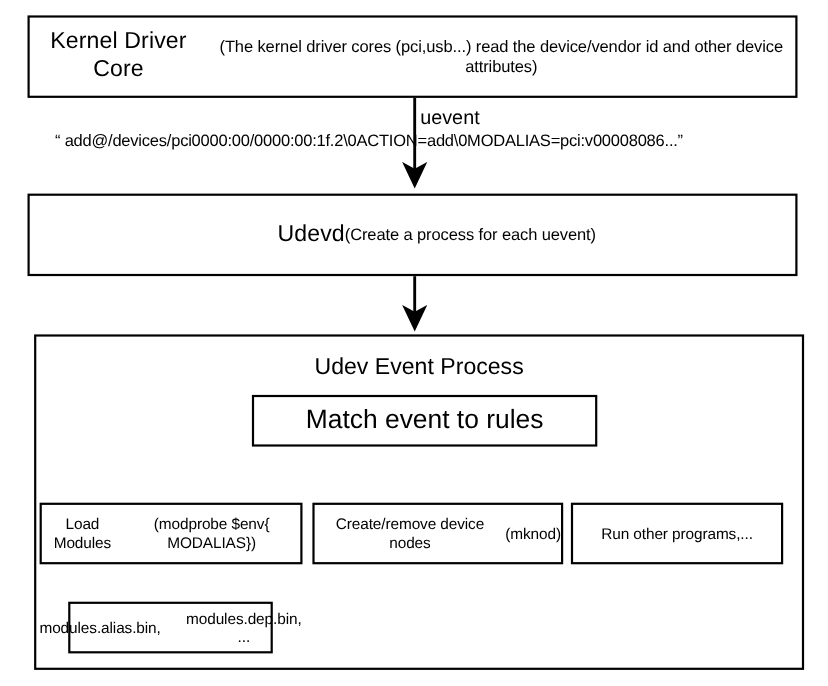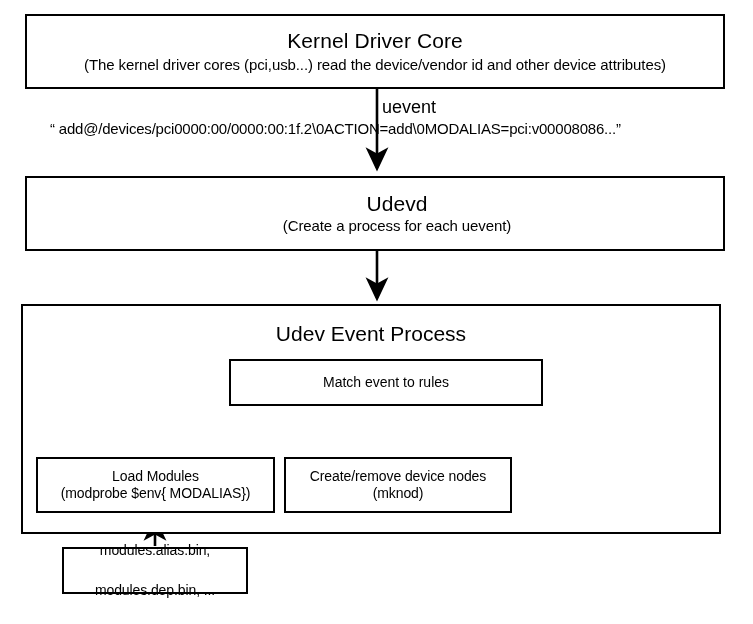--- a/index.html
+++ b/index.html
@@ -17,36 +17,36 @@
     height: 624px;
     background: #ffffff;
     overflow: hidden;
   }
   .box {
     position: absolute;
     box-sizing: border-box;
     border: 2px solid #000000;
     background: #ffffff;
     display: flex;
-    flex-direction: column;
+    flex-direction: row;
     align-items: center;
     justify-content: center;
     text-align: center;
     line-height: 1.18;
   }
   .title-lg {
     font-size: 21px;
     letter-spacing: 0.1px;
   }
   .sub {
     font-size: 15px;
     letter-spacing: -0.1px;
   }
   .mid {
-    font-size: 14px;
+    font-size: 24px;
   }
   .small {
     font-size: 14px;
     letter-spacing: -0.1px;
   }
   .free-label {
     position: absolute;
     font-size: 18px;
     white-space: nowrap;
     background: transparent;
@@ -60,21 +60,21 @@
     left: 0;
     top: 0;
     width: 753px;
     height: 624px;
     pointer-events: none;
   }
   
   #box-kernel-core { left: 25px; top: 14px; width: 700px; height: 75px; }
   #box-kernel-core .title-lg { margin-bottom: 2px; }
   #box-udevd { left: 25px; top: 176px; width: 700px; height: 75px; padding-left: 44px; }
-  #box-udev-event-process { left: 21px; top: 304px; width: 700px; height: 230px; display: block; }
+  #box-udev-event-process { left: 31px; top: 304px; width: 700px; height: 305px; display: block; }
   #label-udev-event-process {
     position: absolute;
     left: 0; right: 0; top: 16px;
     text-align: center;
     font-size: 21px;
   }
   #box-match-rules { left: 229px; top: 359px; width: 314px; height: 47px; }
   #box-load-modules { left: 36px; top: 457px; width: 239px; height: 56px; }
   #box-device-nodes { left: 284px; top: 457px; width: 228px; height: 56px; }
   #box-run-programs { left: 519px; top: 457px; width: 193px; height: 56px; }
@@ -134,19 +134,22 @@
   <div class="box" id="box-load-modules">
     <div class="small">Load Modules</div>
     <div class="small">(modprobe $env{ MODALIAS})</div>
   </div>
 
   <div class="box" id="box-device-nodes">
     <div class="small">Create/remove device nodes</div>
     <div class="small">(mknod)</div>
   </div>
 
+  <div class="box" id="box-run-programs">
+    <div class="small">Run other programs,...</div>
+  </div>
 
   <div class="box" id="box-modules-bin">
     <div class="small">modules.alias.bin,</div>
     <div class="small">modules.dep.bin, ...</div>
   </div>
 
 </div>
 
 </body></html>

